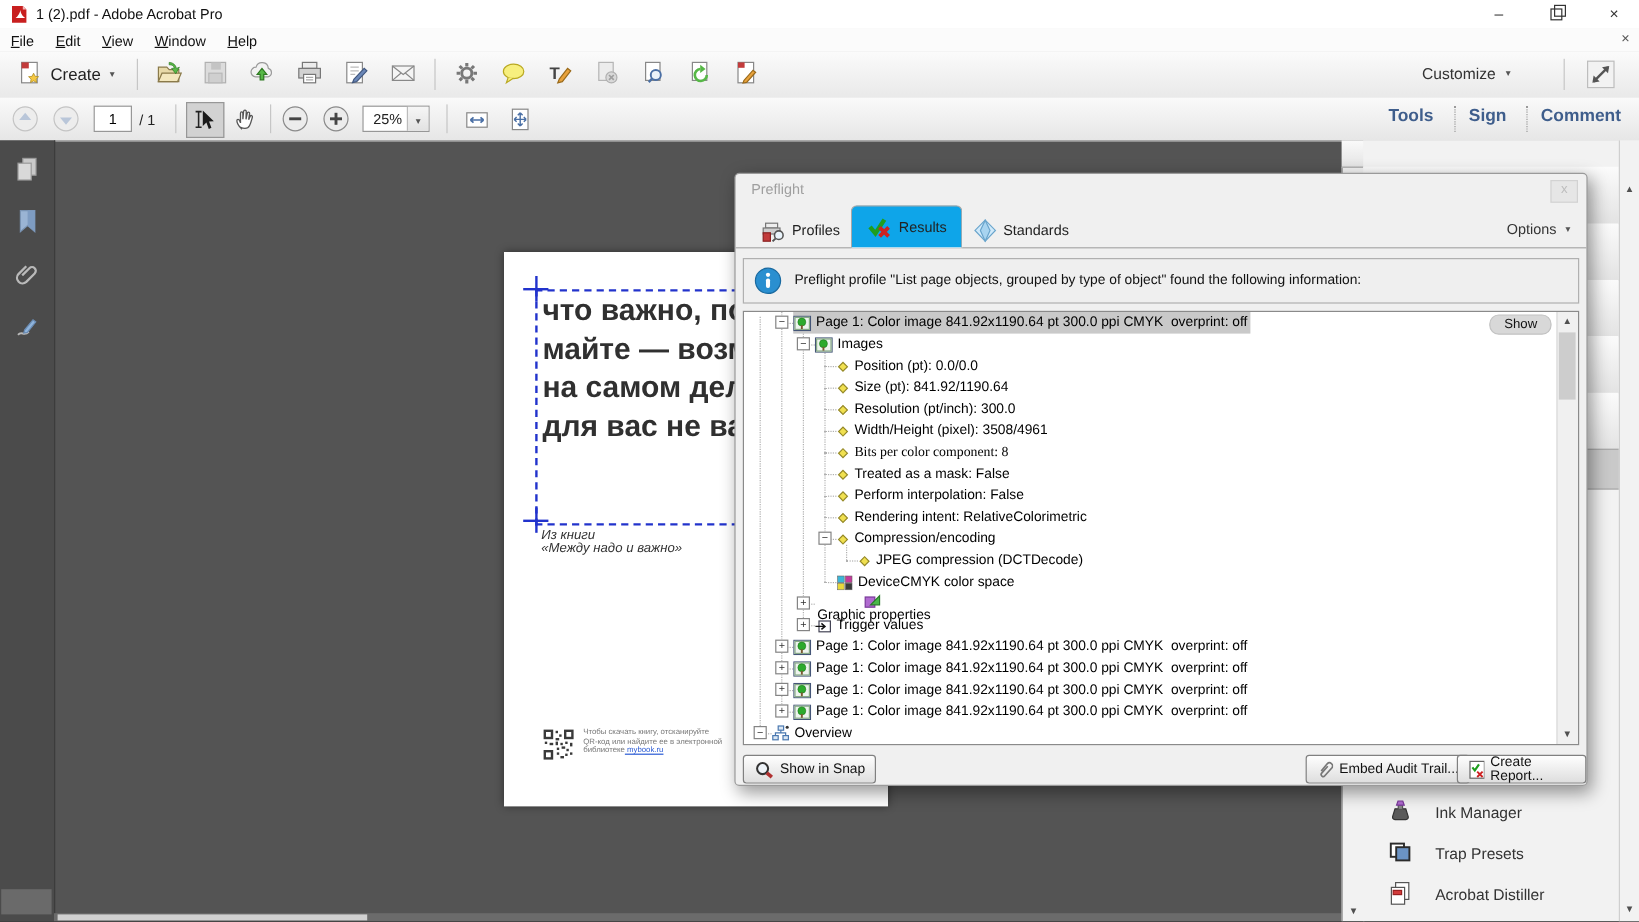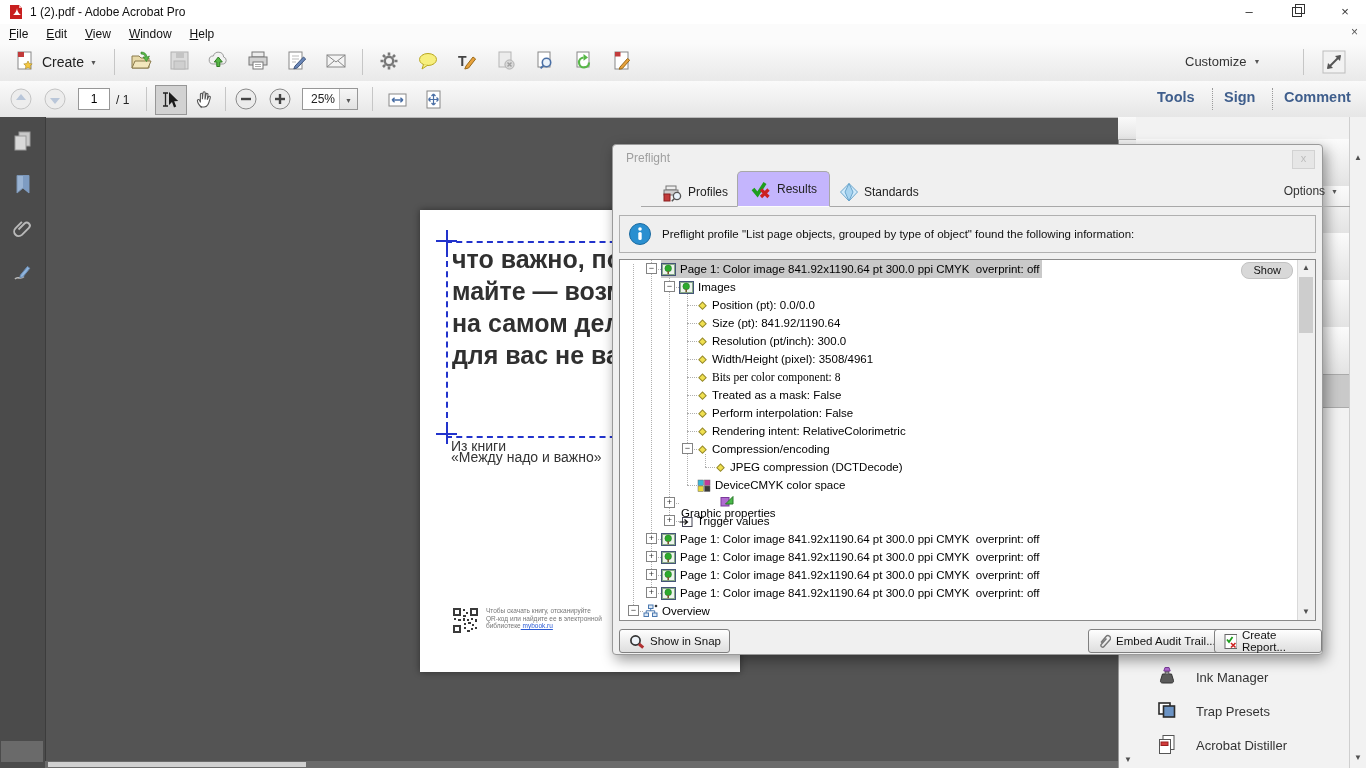--- a/index.html
+++ b/index.html
@@ -50,21 +50,21 @@
   
   .leftbar{left:0;top:117px;width:45px;height:651px;background:#4b4b4b;border-right:1px solid #3c3c3c;}
   .lb-icon{position:absolute;left:11px;}
   .lb-bottom{position:absolute;left:1px;top:624px;width:42px;height:21px;background:#6a6a6a;}
 
   
   .page{left:420px;top:210px;width:320px;height:462px;background:#fff;box-shadow:0 0 7px rgba(0,0,0,.45);overflow:hidden;}
   .headline{position:absolute;left:32px;top:33px;font-size:25px;font-weight:bold;color:#303030;line-height:32px;white-space:nowrap;}
   .selrect{position:absolute;left:26px;top:31px;width:176px;height:193px;border:2px dashed #2233cc;}
   .cross{position:absolute;background:#2233cc;}
-  .caption{position:absolute;left:31px;top:231px;font-size:14px;line-height:10.5px;color:#333;}
+  .caption{position:absolute;left:31px;top:231px;font-size:11px;line-height:10.5px;color:#333;font-style:italic;}
   .qr{position:absolute;left:32px;top:397px;}
   .footnote{position:absolute;left:66px;top:397px;font-size:6.5px;line-height:7.5px;color:#777;white-space:nowrap;}
   .footnote .lnk{color:#2a5ad4;text-decoration:underline;}
   .hscroll{left:45px;top:761px;width:1073px;height:7px;background:#6b6b6b;}
   .hthumb{position:absolute;left:3px;top:1px;width:258px;height:5px;background:#d0d0d0;}
 
   
   .vscroll{left:1118px;top:139px;width:18px;height:629px;background:#f2f2f2;border-left:1px solid #9a9a9a;}
   .sb-arrow{position:absolute;left:0;width:18px;height:16px;text-align:center;font-size:8px;color:#505050;line-height:16px;}
   .vthumb{position:absolute;left:2px;top:231px;width:14px;height:30px;background:#c3c3c3;border:1px solid #a5a5a5;}
@@ -79,23 +79,23 @@
   .rp-tri{width:0;height:0;border-left:6px solid #555;border-top:4px solid transparent;border-bottom:4px solid transparent;}
   .rp-item{position:absolute;left:0;width:213px;height:34px;display:flex;align-items:center;padding-left:20px;gap:18px;box-sizing:border-box;font-size:13px;color:#333;}
   .rp-scroll{position:absolute;left:213px;top:0;width:17px;height:651px;background:#f2f2f2;border-left:1px solid #cfcfcf;}
 
   
   .dialog{left:612px;top:144px;width:711px;height:511px;background:#f0f0f0;border:1px solid #9a9a9a;border-radius:4px;
           box-shadow:3px 5px 14px rgba(0,0,0,.4);z-index:50;box-sizing:border-box;}
   .dlg-title{position:absolute;left:13px;top:6px;font-size:12px;color:#9f9f9f;}
   .dlg-close{position:absolute;right:7px;top:5px;width:21px;height:17px;background:#e6e6e6;border:1px solid #d2d2d2;
              color:#bdbdbd;text-align:center;line-height:15px;font-size:11px;}
-  .tabbar{position:absolute;left:0;top:26px;width:709px;height:36px;border-bottom:1px solid #a8a8a8;box-sizing:border-box;margin-left:28px;}
+  .tabbar{position:absolute;left:0;top:26px;width:709px;height:36px;border-bottom:1px solid #a8a8a8;box-sizing:border-box;}
   .pf-tab{position:absolute;bottom:-1px;height:30px;display:flex;align-items:center;gap:5px;padding:0 12px;font-size:12px;color:#222;}
-  .pf-tab.active{background:#c4b5fd;border:1px solid #a8a8a8;border-bottom:1px solid #fcfcfc;border-radius:5px 5px 0 0;height:34px;}
+  .pf-tab.active{background:#0ea5e9;border:1px solid #a8a8a8;border-bottom:1px solid #fcfcfc;border-radius:5px 5px 0 0;height:34px;}
   .pf-options{position:absolute;right:12px;bottom:8px;display:flex;align-items:center;gap:6px;font-size:12px;color:#333;}
   .infobox{position:absolute;left:6px;top:70px;width:697px;height:38px;background:#efefef;border:1px solid #b0b0b0;box-sizing:border-box;
            display:flex;align-items:center;gap:10px;padding-left:8px;}
   .infotext{font-size:11.5px;color:#111;}
   .treebox{position:absolute;left:6px;top:114px;width:697px;height:362px;background:#fff;border:1px solid #8a8a8a;box-sizing:border-box;overflow:hidden;}
   .trow{position:absolute;left:0;height:18px;width:676px;}
   .texp{position:absolute;width:11px;height:11px;top:3px;background:#fff;border:1px solid #848484;box-sizing:border-box;
         font-size:9px;line-height:8px;text-align:center;color:#333;}
   .tcontent{position:absolute;top:0;height:18px;display:flex;align-items:center;}
   .tcontent.sel{background:#c9c9c9;}

